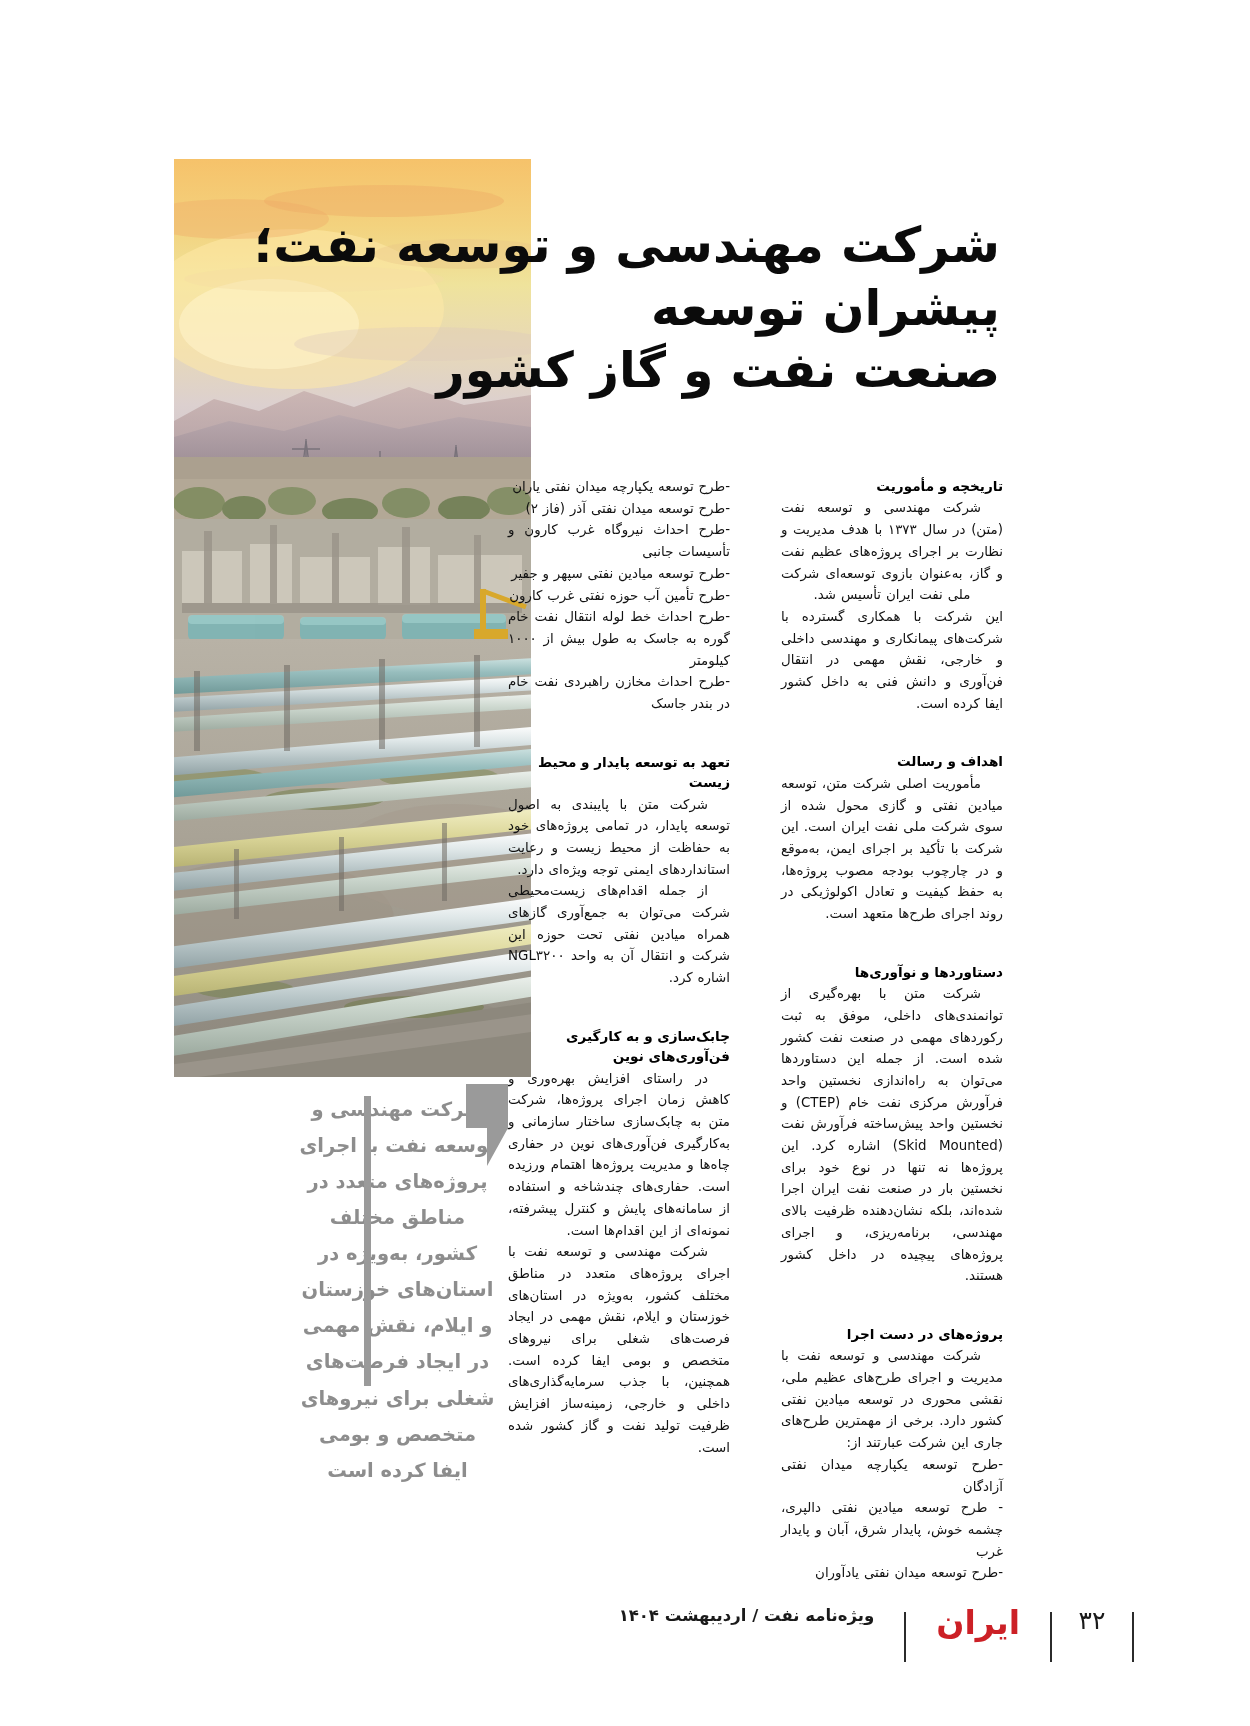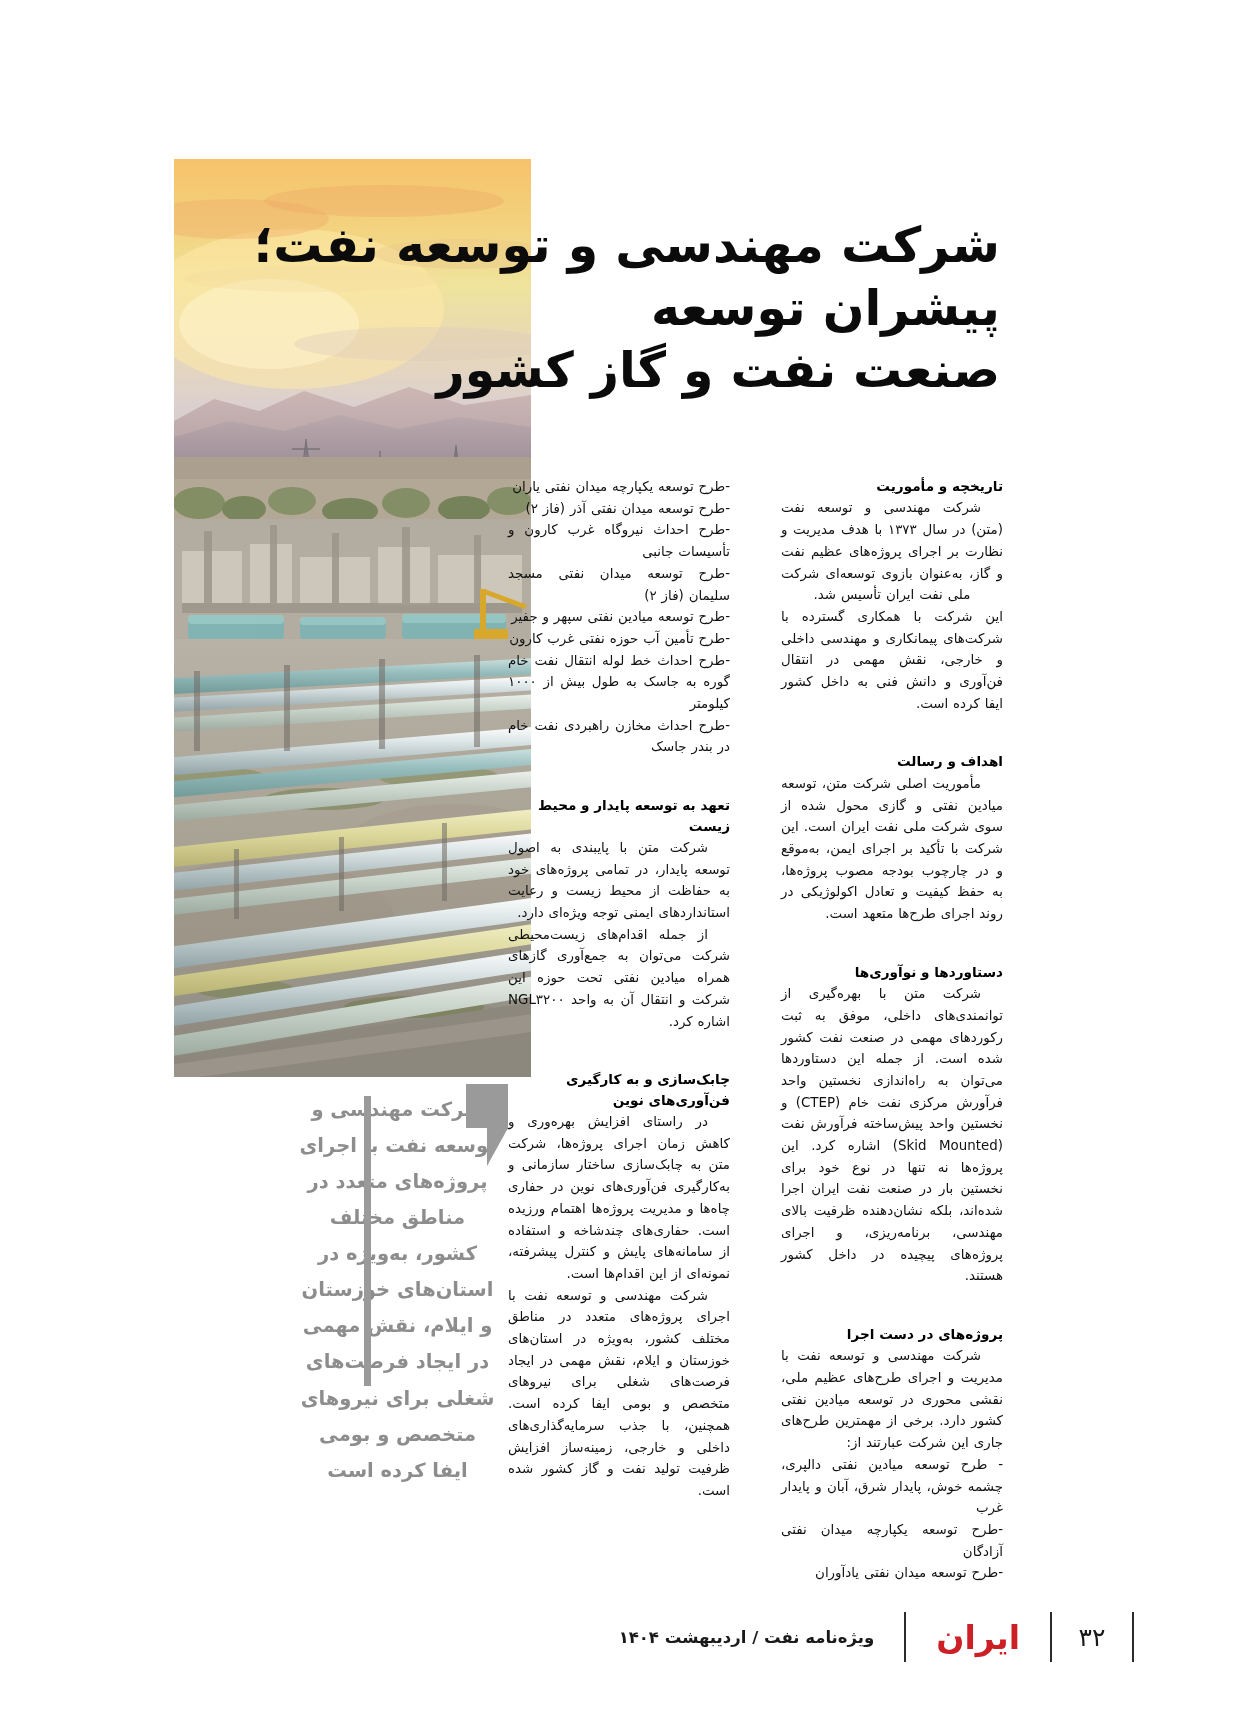--- a/index.html
+++ b/index.html
@@ -134,21 +134,21 @@
     position: absolute;
     right: 116px;
     top: 10px;
     display: flex;
     flex-direction: row;
     align-items: stretch;
     height: 62px;
   }
   .f-cell {
     display: flex;
-    align-items: center;
+    align-items: flex-start;
     justify-content: center;
     padding: 0 16px;
   }
   .f-div {
     width: 2px;
     background: #2b2b2b;
     margin: 6px 0;
   }
   .page-num {
     font-size: 25px;
@@ -357,31 +357,30 @@
     <p class="para tail-right">این شرکت با همکاری گسترده با شرکت‌های پیمانکاری و مهندسی داخلی و خارجی، نقش مهمی در انتقال فن‌آوری و دانش فنی به داخل کشور ایفا کرده است.</p>
 
     <h2 class="sec-head spaced">اهداف و رسالت</h2>
     <p class="para indent tail-right">مأموریت اصلی شرکت متن، توسعه میادین نفتی و گازی محول شده از سوی شرکت ملی نفت ایران است. این شرکت با تأکید بر اجرای ایمن، به‌موقع و در چارچوب بودجه مصوب پروژه‌ها، به حفظ کیفیت و تعادل اکولوژیکی در روند اجرای طرح‌ها متعهد است.</p>
 
     <h2 class="sec-head spaced">دستاوردها و نوآوری‌ها</h2>
     <p class="para indent tail-right">شرکت متن با بهره‌گیری از توانمندی‌های داخلی، موفق به ثبت رکوردهای مهمی در صنعت نفت کشور شده است. از جمله این دستاوردها می‌توان به راه‌اندازی نخستین واحد فرآورش مرکزی نفت خام (CTEP) و نخستین واحد پیش‌ساخته فرآورش نفت (Skid Mounted) اشاره کرد. این پروژه‌ها نه تنها در نوع خود برای نخستین بار در صنعت نفت ایران اجرا شده‌اند، بلکه نشان‌دهنده ظرفیت بالای مهندسی، برنامه‌ریزی، و اجرای پروژه‌های پیچیده در داخل کشور هستند.</p>
 
     <h2 class="sec-head spaced">پروژه‌های در دست اجرا</h2>
     <p class="para indent tail-right">شرکت مهندسی و توسعه نفت با مدیریت و اجرای طرح‌های عظیم ملی، نقشی محوری در توسعه میادین نفتی کشور دارد. برخی از مهمترین طرح‌های جاری این شرکت عبارتند از:</p>
+    <p class="para lines">-طرح توسعه یکپارچه میدان نفتی آزادگان</p>
     <p class="para lines">- طرح توسعه میادین نفتی دالپری، چشمه خوش، پایدار شرق، آبان و پایدار غرب</p>
-    <p class="para lines">-طرح توسعه یکپارچه میدان نفتی آزادگان</p>
     <p class="para lines">-طرح توسعه میدان نفتی یادآوران</p>
   </div>
 
   <div class="col col-mid">
 
     <p class="para lines">-طرح توسعه یکپارچه میدان نفتی یاران</p>
     <p class="para lines">-طرح توسعه میدان نفتی آذر (فاز ۲)</p>
     <p class="para lines">-طرح احداث نیروگاه غرب کارون و تأسیسات جانبی</p>
-    <p class="para lines">-طرح توسعه میدان نفتی مسجد سلیمان (فاز ۲)</p>
     <p class="para lines">-طرح توسعه میادین نفتی سپهر و جفیر</p>
     <p class="para lines">-طرح تأمین آب حوزه نفتی غرب کارون</p>
     <p class="para lines">-طرح احداث خط لوله انتقال نفت خام گوره به جاسک به طول بیش از ۱۰۰۰ کیلومتر</p>
     <p class="para lines">-طرح احداث مخازن راهبردی نفت خام در بندر جاسک</p>
 
     <h2 class="sec-head spaced">تعهد به توسعه پایدار و محیط زیست</h2>
     <p class="para indent tail-right">شرکت متن با پایبندی به اصول توسعه پایدار، در تمامی پروژه‌های خود به حفاظت از محیط زیست و رعایت استانداردهای ایمنی توجه ویژه‌ای دارد.</p>
     <p class="para indent tail-right">از جمله اقدام‌های زیست‌محیطی شرکت می‌توان به جمع‌آوری گازهای همراه میادین نفتی تحت حوزه این شرکت و انتقال آن به واحد NGL۳۲۰۰ اشاره کرد.</p>
 
     <h2 class="sec-head spaced">چابک‌سازی و به کارگیری فن‌آوری‌های نوین</h2>

